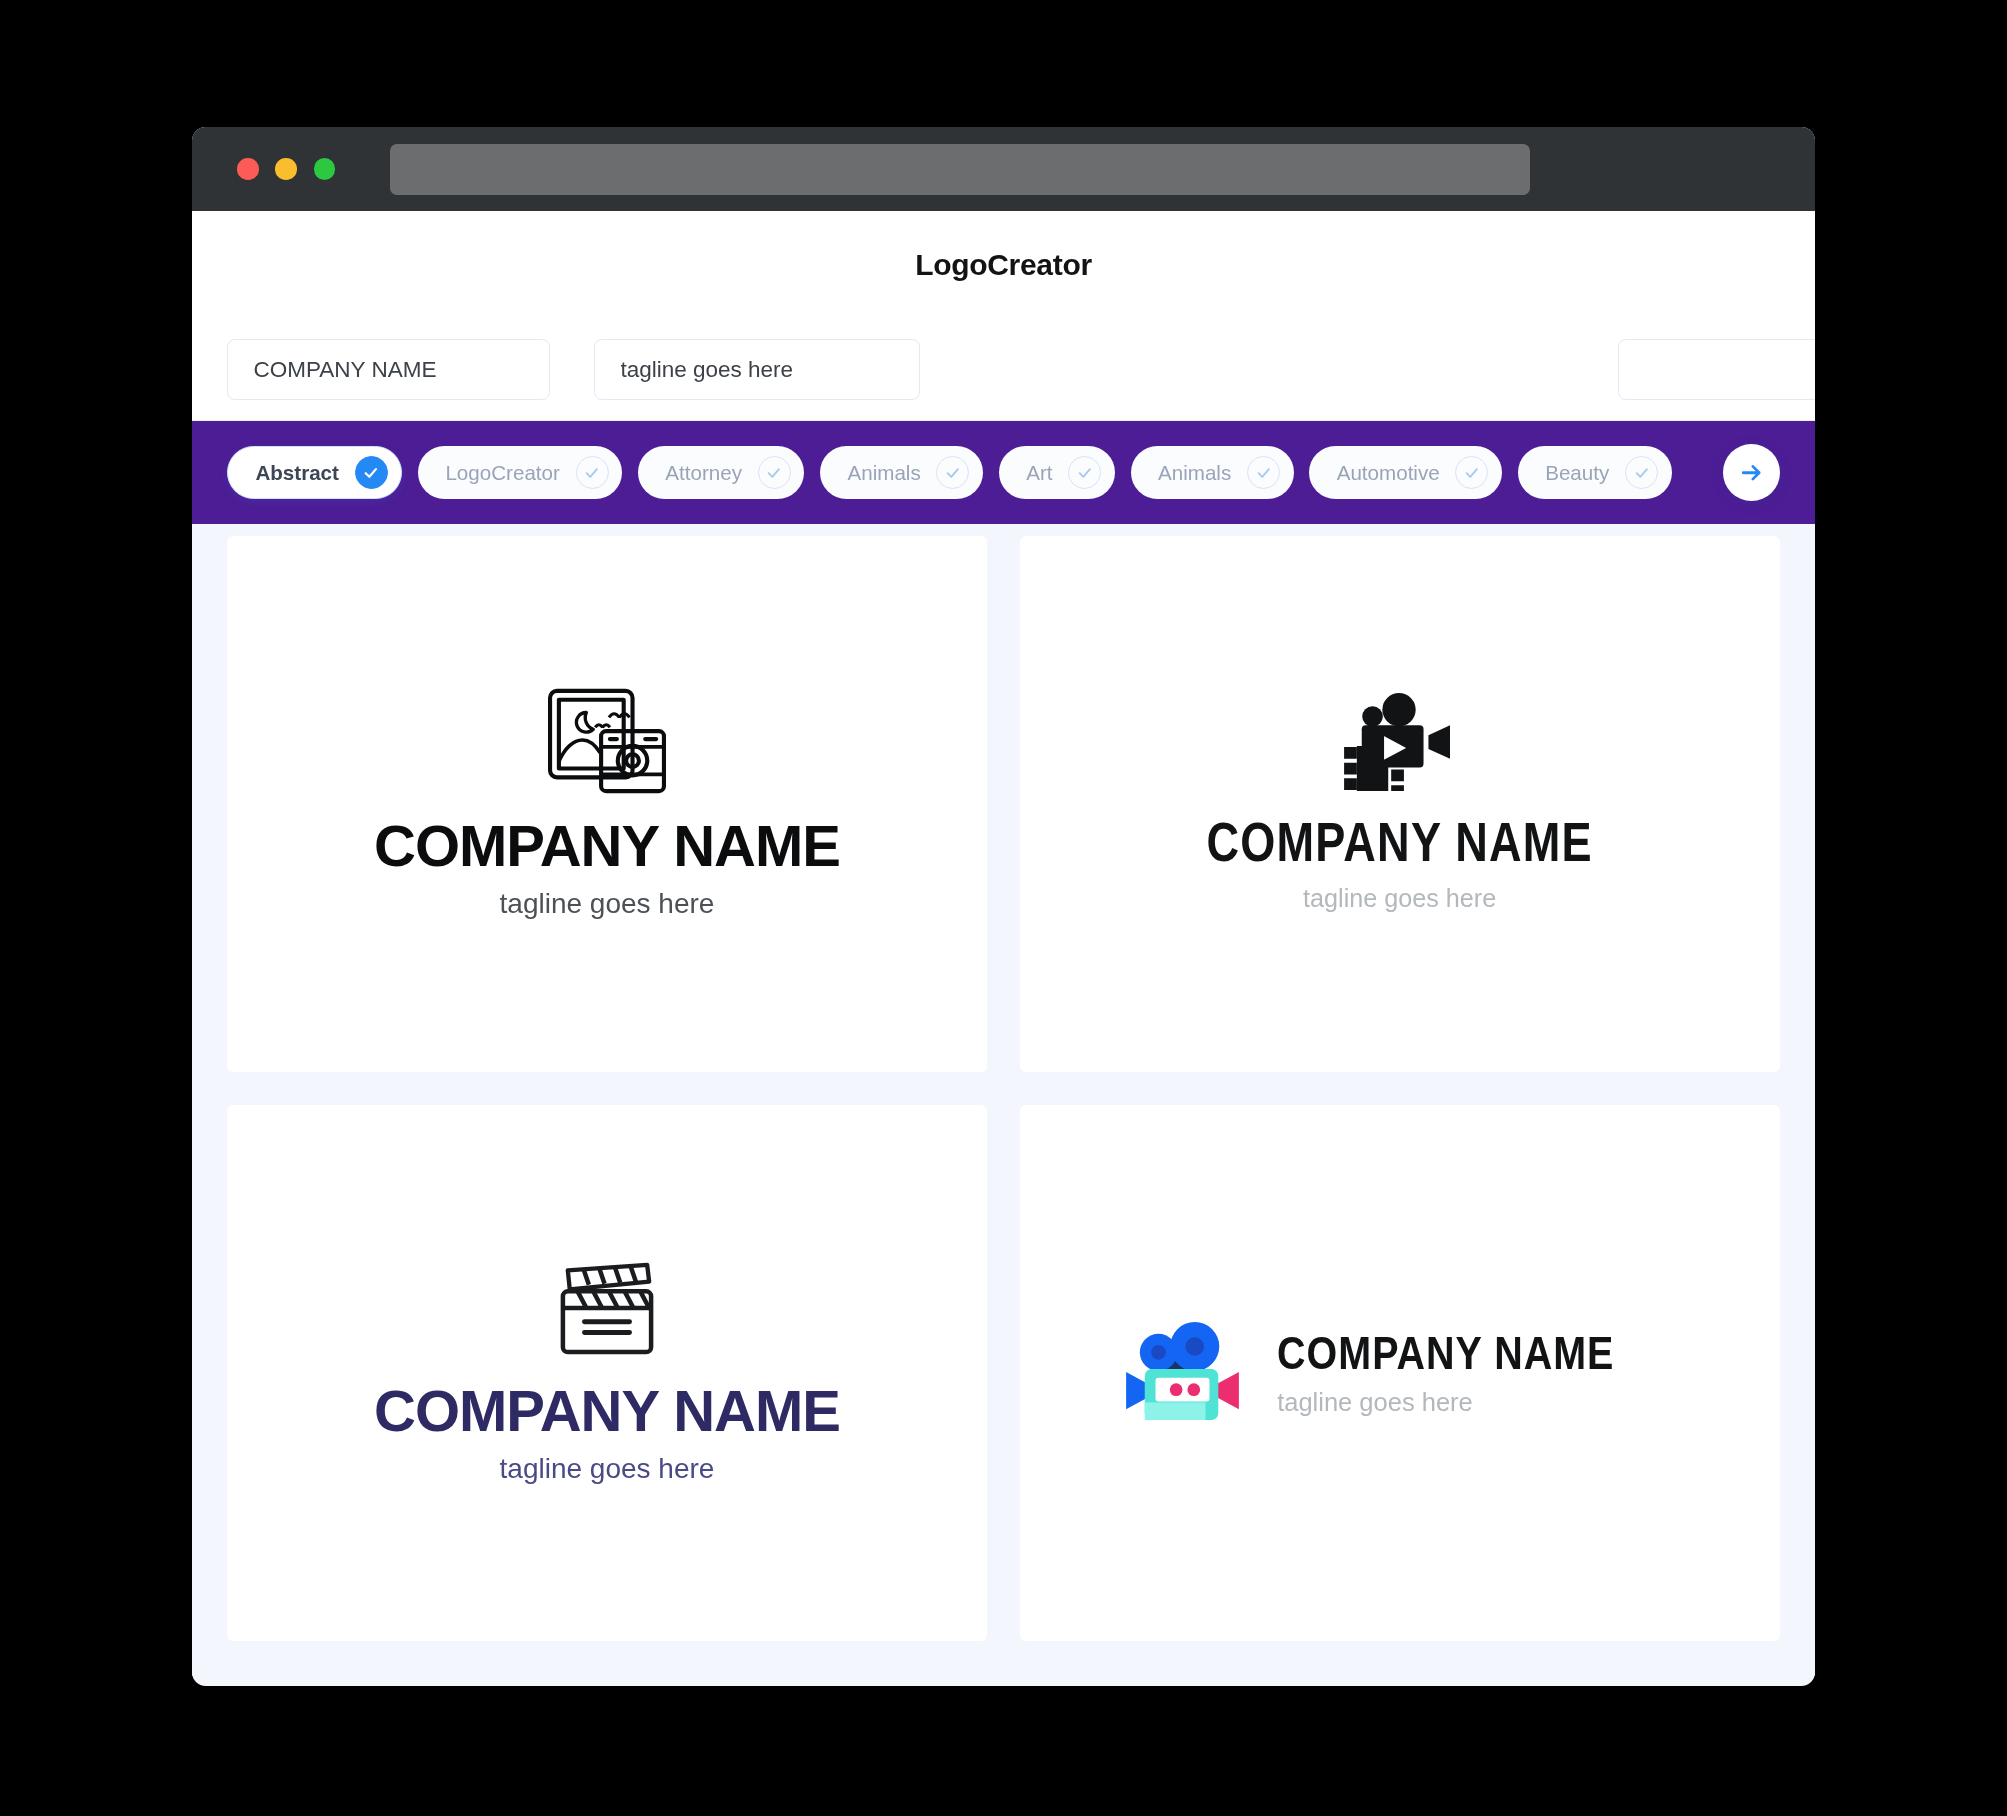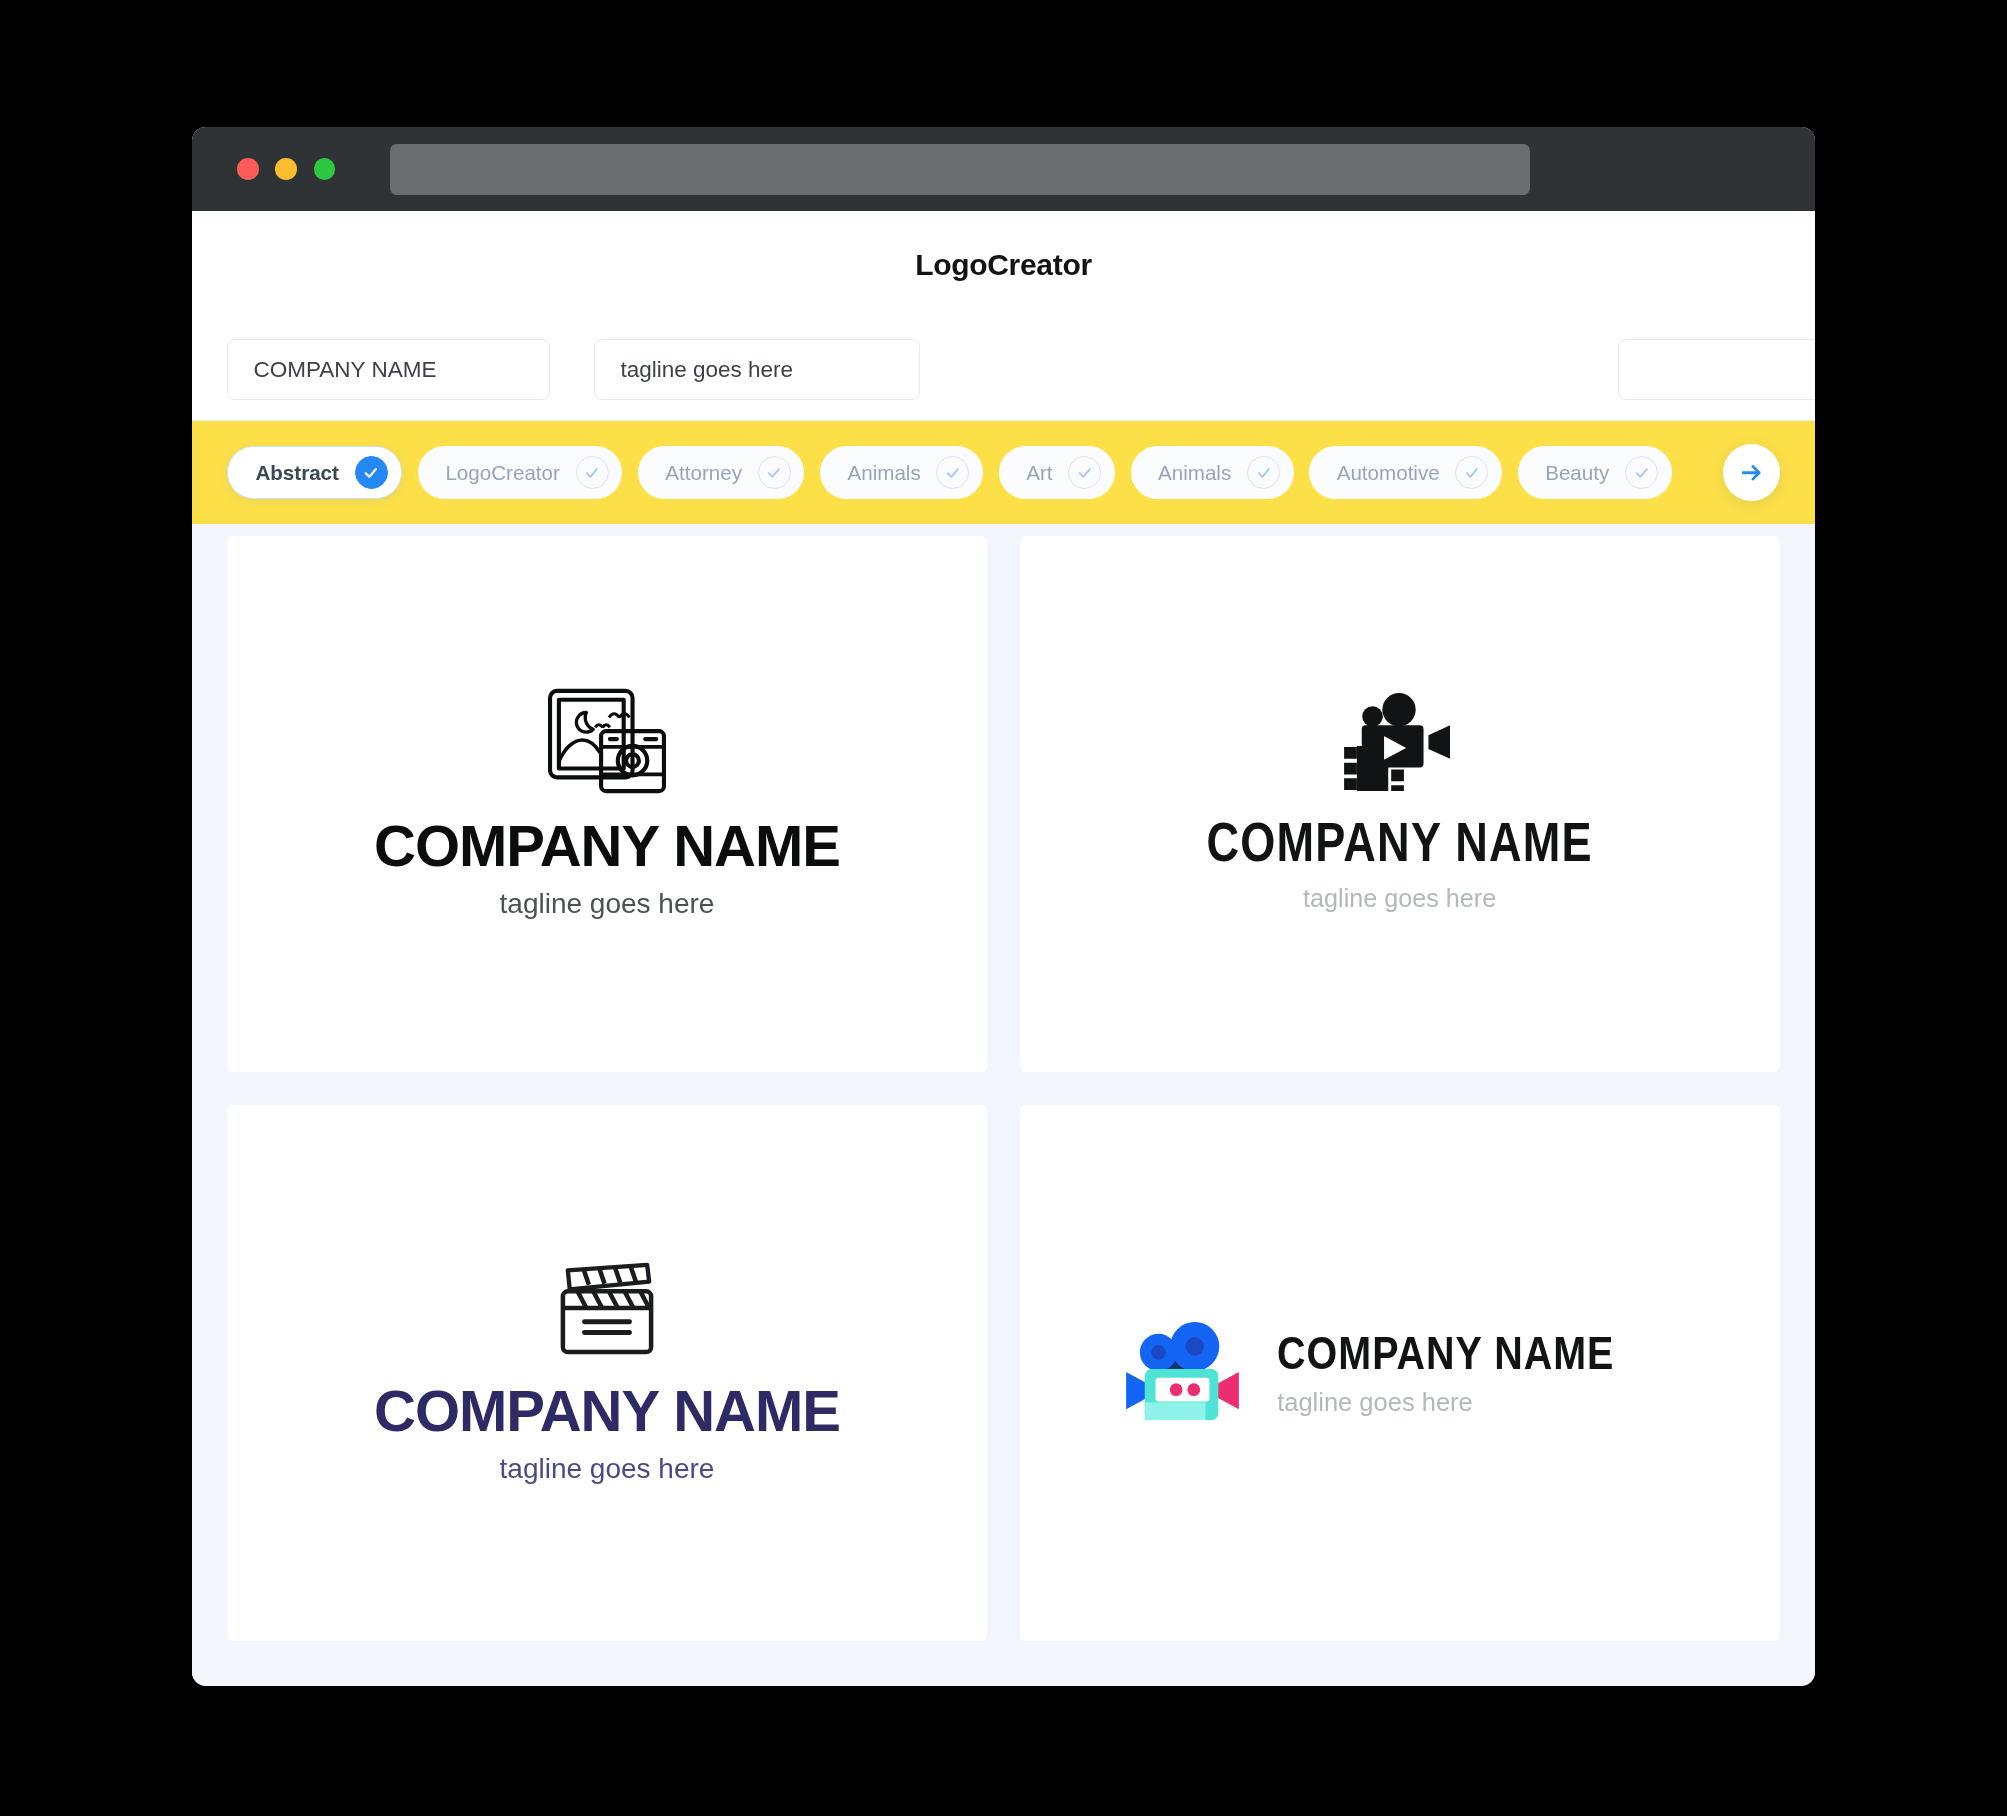--- a/index.html
+++ b/index.html
@@ -83,21 +83,21 @@
     padding: 0 25.5px;
     outline: none;
   }
   #company-name-input { width: 323px; }
   #tagline-input      { width: 326px; margin-left: 44px; }
   #keyword-input      { width: 323px; margin-left: 698px; }
 
   
   #category-bar {
     height: 103px;
-    background: #fde047;
+    background: #4c1d95;
     display: flex;
     align-items: center;
     padding: 0 35px;
     position: relative;
     overflow: hidden;
   }
   .chip {
     height: 53px;
     border-radius: 26.5px;
     background: #fbfcfe;

